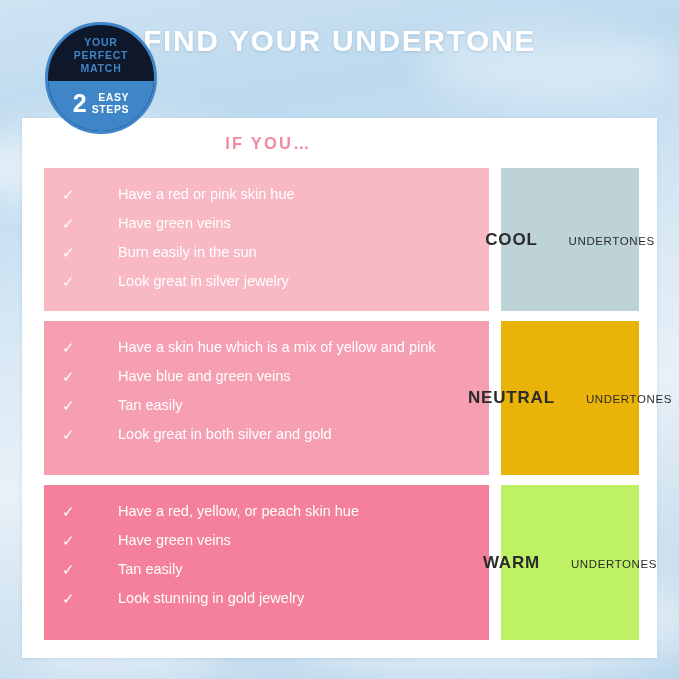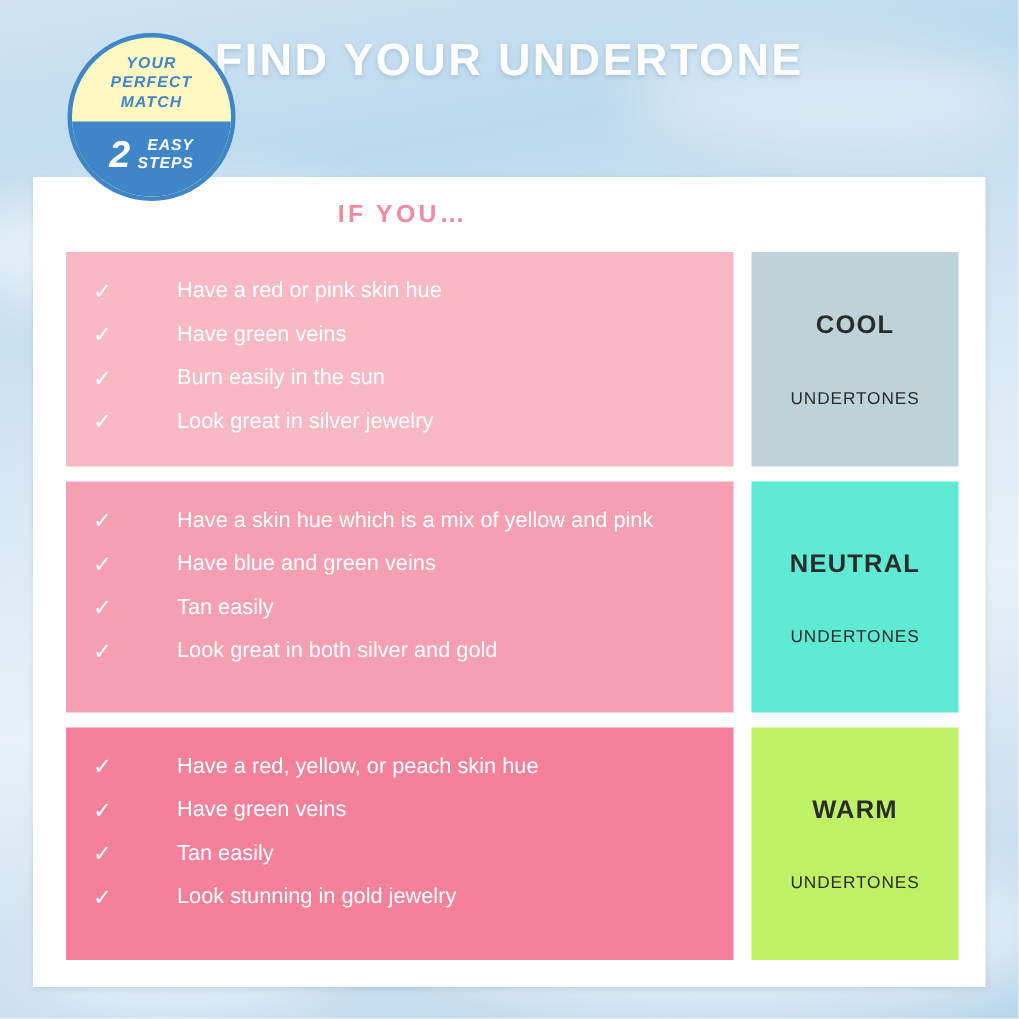--- a/index.html
+++ b/index.html
@@ -48,26 +48,25 @@
     text-shadow: 0 1px 3px rgba(120,150,175,0.4);
   }
 
   .badge {
     position: absolute;
     left: 45px;
     top: 22px;
     width: 112px;
     height: 112px;
     border-radius: 50%;
-    background: #fef9c3;
+    background: #0f172a;
     border: 3px solid #3f86c8;
     box-sizing: border-box;
     overflow: hidden;
     z-index: 5;
-    font-style: italic;
   }
   .badge-top {
     height: 53%;
     display: flex;
     flex-direction: column;
     align-items: center;
     justify-content: center;
     color: #3f86c8;
     font-size: 10.5px;
     font-weight: bold;
@@ -178,28 +177,28 @@
   }
   .item-text { flex: 1 1 auto; margin-left: 36px; }
 
   .swatch {
     position: absolute;
     right: 0;
     top: 0;
     width: 138px;
     height: 100%;
     display: flex;
-    flex-direction: column;
+    flex-direction: row;
     align-items: center;
     justify-content: center;
     box-sizing: border-box;
     gap: 31px;
   }
   .sw-cool { background: #bdd3d8; }
-  .sw-neutral { background: #5eead4; margin-left: 10px; }
+  .sw-neutral { background: #eab308; margin-left: 10px; }
   .sw-warm { background: #bef264; }
   .sw-name {
     font-size: 17px;
     font-weight: bold;
     color: #2b2b2b;
     letter-spacing: 0.8px;
   }
   .sw-sub {
     font-size: 11.5px;
     color: #2b2b2b;

